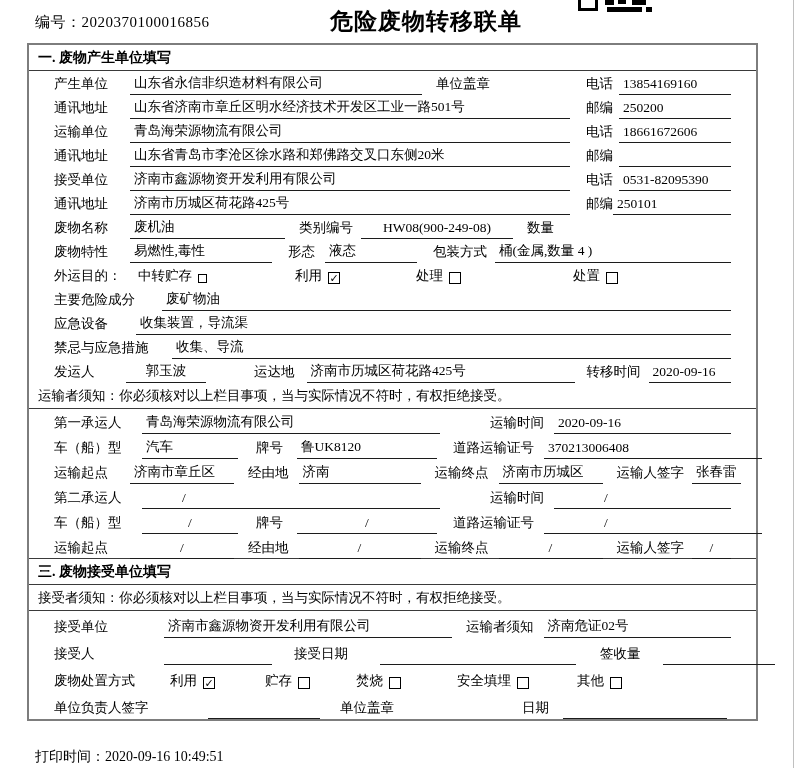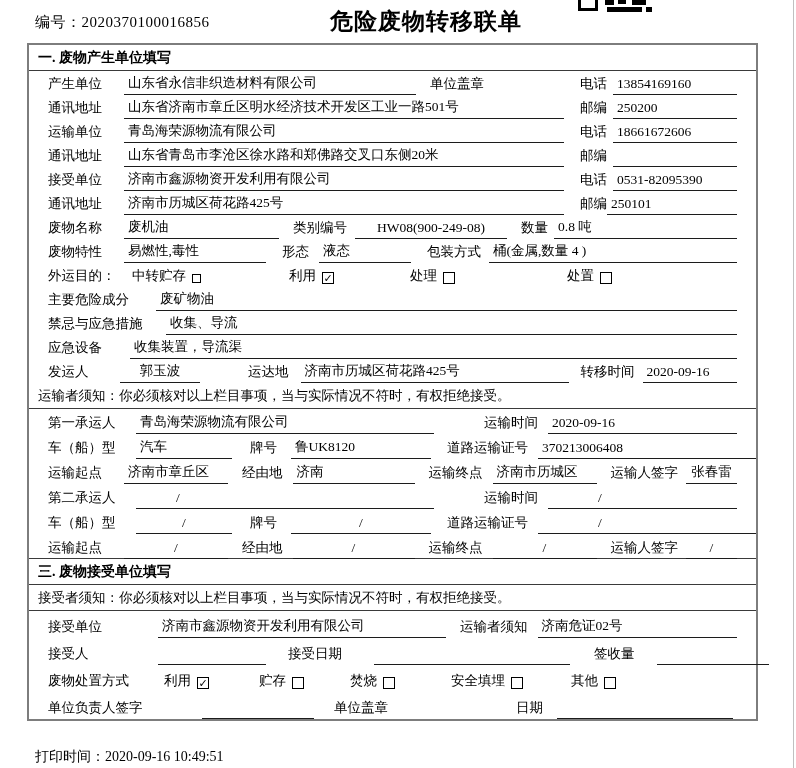--- a/index.html
+++ b/index.html
@@ -20,21 +20,21 @@
   .qr .q6{left:68px;top:7px;width:6px;height:5px;}
   .right-edge{position:absolute;right:2px;top:0;bottom:0;width:1px;background:#c0c0c0;}
 
   .form-table{
     position:absolute;left:27px;top:43px;width:731px;
     border:2px solid #7d7d7d;box-sizing:border-box;background:#fff;
   }
   .sec{font-weight:bold;font-size:14px;padding:4px 9px 3px 9px;border-bottom:1.5px solid #3a3a3a;}
   .sec.mid{border-top:1.5px solid #3a3a3a;margin-top:-1px;}
   .notice{padding:4px 9px 3px 9px;border-bottom:1.5px solid #3a3a3a;}
-  .row{display:flex;align-items:flex-end;padding:0 19px;height:24px;box-sizing:border-box;}
+  .row{display:flex;align-items:flex-end;padding:0 25px;height:24px;box-sizing:border-box;}
   .row.h2{height:25px;}
   .row.h3{height:27px;}
   .lbl{white-space:nowrap;padding-bottom:2px;flex:0 0 auto;}
   .u{border-bottom:1px solid #1c1c1c;padding:0 4px 2px 4px;white-space:nowrap;
      flex:0 0 auto;box-sizing:border-box;min-height:18px;}
   .u.center{text-align:center;}
   .grow{flex:1 1 auto;}
   .cb{display:inline-block;width:12px;height:12px;border:1px solid #000;margin-left:6px;
       text-align:center;line-height:11px;font-size:11px;flex:0 0 auto;
       align-self:flex-end;margin-bottom:3px;box-sizing:border-box;}
@@ -102,21 +102,20 @@
     <span class="lbl" style="margin-left:16px">邮编</span>
     <span class="u grow" style="">250101</span>
   </div>
 
   <div class="row">
     <span class="lbl" style="width:76px">废物名称</span>
     <span class="u" style="width:155px">废机油</span>
     <span class="lbl" style="margin-left:14px">类别编号</span>
     <span class="u center" style="width:152px;margin-left:8px">HW08(900-249-08)</span>
     <span class="lbl" style="margin-left:14px">数量</span>
-    <span class="u grow" style="margin-left:6px">0.8 吨</span>
   </div>
 
   <div class="row">
     <span class="lbl" style="width:76px">废物特性</span>
     <span class="u" style="width:142px">易燃性,毒性</span>
     <span class="lbl" style="margin-left:16px">形态</span>
     <span class="u" style="width:92px;margin-left:10px">液态</span>
     <span class="lbl" style="margin-left:16px">包装方式</span>
     <span class="u grow" style="margin-left:8px">桶(金属,数量 4 )</span>
   </div>
@@ -132,27 +131,27 @@
     <span class="lbl" style="margin-left:112px">处置</span>
     <span class="cb"></span>
   </div>
 
   <div class="row">
     <span class="lbl" style="width:102px">主要危险成分</span>
     <span class="u grow" style="margin-left:6px">废矿物油</span>
   </div>
 
   <div class="row">
+    <span class="lbl" style="width:76px">应急设备</span>
+    <span class="u grow" style="margin-left:6px">收集装置，导流渠</span>
+  </div>
+
+  <div class="row">
     <span class="lbl" style="width:112px">禁忌与应急措施</span>
     <span class="u grow" style="margin-left:6px">收集、导流</span>
-  </div>
-
-  <div class="row">
-    <span class="lbl" style="width:76px">应急设备</span>
-    <span class="u grow" style="margin-left:6px">收集装置，导流渠</span>
   </div>
 
   <div class="row">
     <span class="lbl" style="width:60px">发运人</span>
     <span class="u center" style="width:80px;margin-left:12px">郭玉波</span>
     <span class="lbl" style="margin-left:48px">运达地</span>
     <span class="u" style="width:268px;margin-left:12px">济南市历城区荷花路425号</span>
     <span class="lbl" style="margin-left:12px">转移时间</span>
     <span class="u grow" style="margin-left:8px">2020-09-16</span>
   </div>

